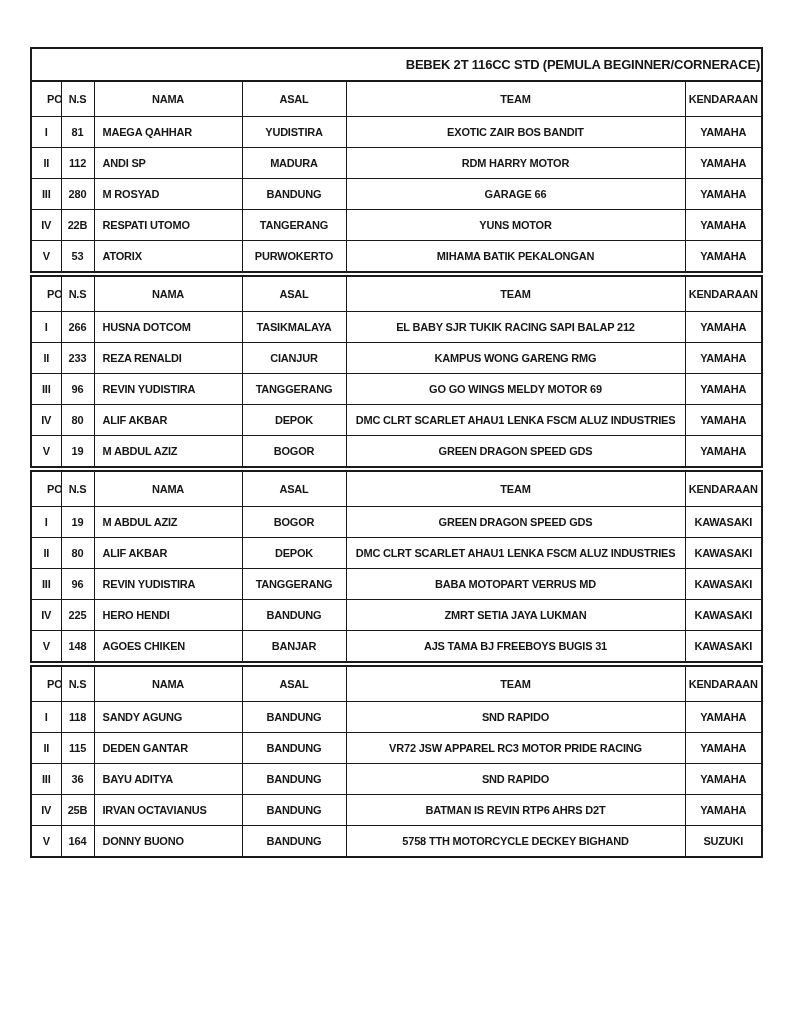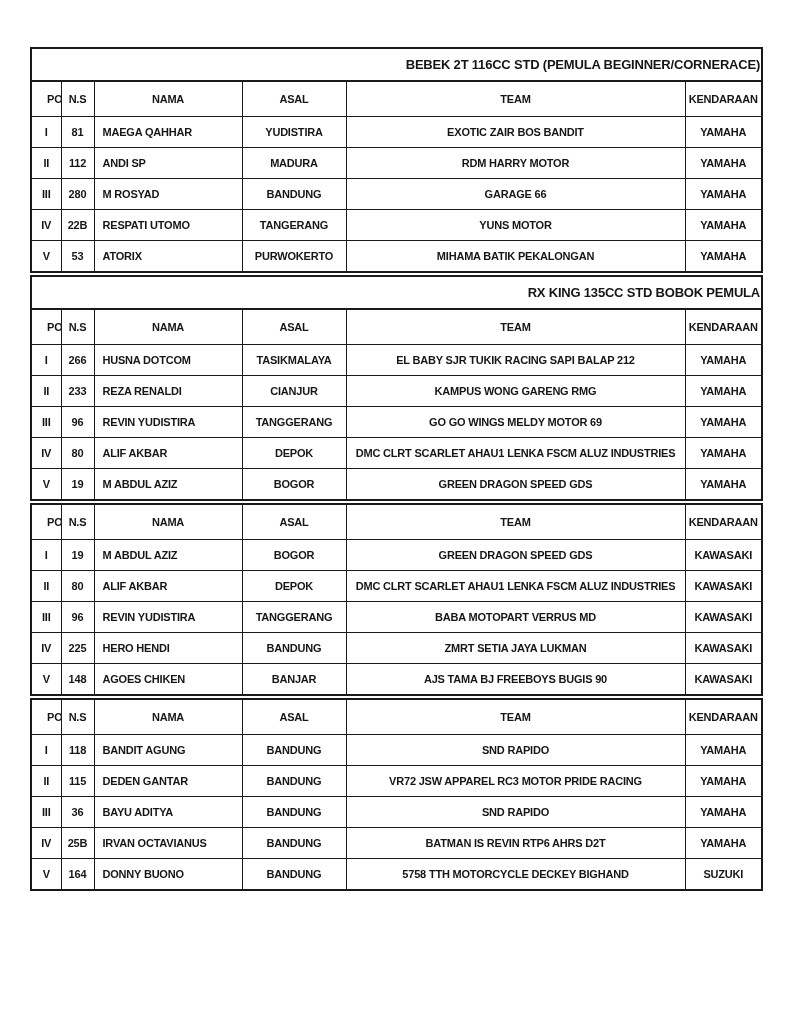--- a/index.html
+++ b/index.html
@@ -124,90 +124,20 @@
     <td class="c-team">YUNS MOTOR</td>
     <td class="c-kendaraan">YAMAHA</td>
   </tr>
 
   <tr class="data-row">
     <td class="c-pos">V</td>
     <td class="c-ns">53</td>
     <td class="c-nama">ATORIX</td>
     <td class="c-asal">PURWOKERTO</td>
     <td class="c-team">MIHAMA BATIK PEKALONGAN</td>
-    <td class="c-kendaraan">YAMAHA</td>
-  </tr>
-</tbody>
-  </table>
-
-  <table class="race-table">
-    <colgroup>
-      <col style="width:30px">
-          <col style="width:33px">
-          <col style="width:148px">
-      <col style="width:104px">
-          <col style="width:339px">
-          <col style="width:77px">
-    </colgroup>
-    <thead>
-      <tr>
-        <th colspan="6" class="title-cell">RX KING 135CC STD BOBOK PEMULA</th>
-      </tr>
-      <tr class="head-row">
-        <th class="c-pos">POS.</th>
-        <th class="c-ns">N.S</th>
-        <th class="c-nama">NAMA</th>
-        <th class="c-asal">ASAL</th>
-        <th class="c-team">TEAM</th>
-        <th class="c-kendaraan">KENDARAAN</th>
-      </tr>
-    </thead>
-    <tbody>
-  <tr class="data-row">
-    <td class="c-pos">I</td>
-    <td class="c-ns">266</td>
-    <td class="c-nama">HUSNA DOTCOM</td>
-    <td class="c-asal">TASIKMALAYA</td>
-    <td class="c-team">EL BABY SJR TUKIK RACING SAPI BALAP 212</td>
-    <td class="c-kendaraan">YAMAHA</td>
-  </tr>
-
-  <tr class="data-row">
-    <td class="c-pos">II</td>
-    <td class="c-ns">233</td>
-    <td class="c-nama">REZA RENALDI</td>
-    <td class="c-asal">CIANJUR</td>
-    <td class="c-team">KAMPUS WONG GARENG RMG</td>
-    <td class="c-kendaraan">YAMAHA</td>
-  </tr>
-
-  <tr class="data-row">
-    <td class="c-pos">III</td>
-    <td class="c-ns">96</td>
-    <td class="c-nama">REVIN YUDISTIRA</td>
-    <td class="c-asal">TANGGERANG</td>
-    <td class="c-team">GO GO WINGS MELDY MOTOR 69</td>
-    <td class="c-kendaraan">YAMAHA</td>
-  </tr>
-
-  <tr class="data-row">
-    <td class="c-pos">IV</td>
-    <td class="c-ns">80</td>
-    <td class="c-nama">ALIF AKBAR</td>
-    <td class="c-asal">DEPOK</td>
-    <td class="c-team">DMC CLRT SCARLET AHAU1 LENKA FSCM ALUZ INDUSTRIES</td>
-    <td class="c-kendaraan">YAMAHA</td>
-  </tr>
-
-  <tr class="data-row">
-    <td class="c-pos">V</td>
-    <td class="c-ns">19</td>
-    <td class="c-nama">M ABDUL AZIZ</td>
-    <td class="c-asal">BOGOR</td>
-    <td class="c-team">GREEN DRAGON SPEED GDS</td>
     <td class="c-kendaraan">YAMAHA</td>
   </tr>
 </tbody>
   </table>
 
   <table class="race-table">
     <colgroup>
       <col style="width:30px">
           <col style="width:33px">
           <col style="width:148px">
@@ -221,61 +151,61 @@
         <th class="c-ns">N.S</th>
         <th class="c-nama">NAMA</th>
         <th class="c-asal">ASAL</th>
         <th class="c-team">TEAM</th>
         <th class="c-kendaraan">KENDARAAN</th>
       </tr>
     </thead>
     <tbody>
   <tr class="data-row">
     <td class="c-pos">I</td>
+    <td class="c-ns">266</td>
+    <td class="c-nama">HUSNA DOTCOM</td>
+    <td class="c-asal">TASIKMALAYA</td>
+    <td class="c-team">EL BABY SJR TUKIK RACING SAPI BALAP 212</td>
+    <td class="c-kendaraan">YAMAHA</td>
+  </tr>
+
+  <tr class="data-row">
+    <td class="c-pos">II</td>
+    <td class="c-ns">233</td>
+    <td class="c-nama">REZA RENALDI</td>
+    <td class="c-asal">CIANJUR</td>
+    <td class="c-team">KAMPUS WONG GARENG RMG</td>
+    <td class="c-kendaraan">YAMAHA</td>
+  </tr>
+
+  <tr class="data-row">
+    <td class="c-pos">III</td>
+    <td class="c-ns">96</td>
+    <td class="c-nama">REVIN YUDISTIRA</td>
+    <td class="c-asal">TANGGERANG</td>
+    <td class="c-team">GO GO WINGS MELDY MOTOR 69</td>
+    <td class="c-kendaraan">YAMAHA</td>
+  </tr>
+
+  <tr class="data-row">
+    <td class="c-pos">IV</td>
+    <td class="c-ns">80</td>
+    <td class="c-nama">ALIF AKBAR</td>
+    <td class="c-asal">DEPOK</td>
+    <td class="c-team">DMC CLRT SCARLET AHAU1 LENKA FSCM ALUZ INDUSTRIES</td>
+    <td class="c-kendaraan">YAMAHA</td>
+  </tr>
+
+  <tr class="data-row">
+    <td class="c-pos">V</td>
     <td class="c-ns">19</td>
     <td class="c-nama">M ABDUL AZIZ</td>
     <td class="c-asal">BOGOR</td>
     <td class="c-team">GREEN DRAGON SPEED GDS</td>
-    <td class="c-kendaraan">KAWASAKI</td>
-  </tr>
-
-  <tr class="data-row">
-    <td class="c-pos">II</td>
-    <td class="c-ns">80</td>
-    <td class="c-nama">ALIF AKBAR</td>
-    <td class="c-asal">DEPOK</td>
-    <td class="c-team">DMC CLRT SCARLET AHAU1 LENKA FSCM ALUZ INDUSTRIES</td>
-    <td class="c-kendaraan">KAWASAKI</td>
-  </tr>
-
-  <tr class="data-row">
-    <td class="c-pos">III</td>
-    <td class="c-ns">96</td>
-    <td class="c-nama">REVIN YUDISTIRA</td>
-    <td class="c-asal">TANGGERANG</td>
-    <td class="c-team">BABA MOTOPART VERRUS MD</td>
-    <td class="c-kendaraan">KAWASAKI</td>
-  </tr>
-
-  <tr class="data-row">
-    <td class="c-pos">IV</td>
-    <td class="c-ns">225</td>
-    <td class="c-nama">HERO HENDI</td>
-    <td class="c-asal">BANDUNG</td>
-    <td class="c-team">ZMRT SETIA JAYA LUKMAN</td>
-    <td class="c-kendaraan">KAWASAKI</td>
-  </tr>
-
-  <tr class="data-row">
-    <td class="c-pos">V</td>
-    <td class="c-ns">148</td>
-    <td class="c-nama">AGOES CHIKEN</td>
-    <td class="c-asal">BANJAR</td>
-    <td class="c-team">AJS TAMA BJ FREEBOYS BUGIS 90</td>
-    <td class="c-kendaraan">KAWASAKI</td>
+    <td class="c-kendaraan">YAMAHA</td>
   </tr>
 </tbody>
   </table>
 
   <table class="race-table">
     <colgroup>
       <col style="width:30px">
           <col style="width:33px">
           <col style="width:148px">
       <col style="width:104px">
@@ -288,22 +218,89 @@
         <th class="c-ns">N.S</th>
         <th class="c-nama">NAMA</th>
         <th class="c-asal">ASAL</th>
         <th class="c-team">TEAM</th>
         <th class="c-kendaraan">KENDARAAN</th>
       </tr>
     </thead>
     <tbody>
   <tr class="data-row">
     <td class="c-pos">I</td>
+    <td class="c-ns">19</td>
+    <td class="c-nama">M ABDUL AZIZ</td>
+    <td class="c-asal">BOGOR</td>
+    <td class="c-team">GREEN DRAGON SPEED GDS</td>
+    <td class="c-kendaraan">KAWASAKI</td>
+  </tr>
+
+  <tr class="data-row">
+    <td class="c-pos">II</td>
+    <td class="c-ns">80</td>
+    <td class="c-nama">ALIF AKBAR</td>
+    <td class="c-asal">DEPOK</td>
+    <td class="c-team">DMC CLRT SCARLET AHAU1 LENKA FSCM ALUZ INDUSTRIES</td>
+    <td class="c-kendaraan">KAWASAKI</td>
+  </tr>
+
+  <tr class="data-row">
+    <td class="c-pos">III</td>
+    <td class="c-ns">96</td>
+    <td class="c-nama">REVIN YUDISTIRA</td>
+    <td class="c-asal">TANGGERANG</td>
+    <td class="c-team">BABA MOTOPART VERRUS MD</td>
+    <td class="c-kendaraan">KAWASAKI</td>
+  </tr>
+
+  <tr class="data-row">
+    <td class="c-pos">IV</td>
+    <td class="c-ns">225</td>
+    <td class="c-nama">HERO HENDI</td>
+    <td class="c-asal">BANDUNG</td>
+    <td class="c-team">ZMRT SETIA JAYA LUKMAN</td>
+    <td class="c-kendaraan">KAWASAKI</td>
+  </tr>
+
+  <tr class="data-row">
+    <td class="c-pos">V</td>
+    <td class="c-ns">148</td>
+    <td class="c-nama">AGOES CHIKEN</td>
+    <td class="c-asal">BANJAR</td>
+    <td class="c-team">AJS TAMA BJ FREEBOYS BUGIS 31</td>
+    <td class="c-kendaraan">KAWASAKI</td>
+  </tr>
+</tbody>
+  </table>
+
+  <table class="race-table">
+    <colgroup>
+      <col style="width:30px">
+          <col style="width:33px">
+          <col style="width:148px">
+      <col style="width:104px">
+          <col style="width:339px">
+          <col style="width:77px">
+    </colgroup>
+    <thead>
+      <tr class="head-row">
+        <th class="c-pos">POS.</th>
+        <th class="c-ns">N.S</th>
+        <th class="c-nama">NAMA</th>
+        <th class="c-asal">ASAL</th>
+        <th class="c-team">TEAM</th>
+        <th class="c-kendaraan">KENDARAAN</th>
+      </tr>
+    </thead>
+    <tbody>
+  <tr class="data-row">
+    <td class="c-pos">I</td>
     <td class="c-ns">118</td>
-    <td class="c-nama">BANDIT AGUNG</td>
+    <td class="c-nama">SANDY AGUNG</td>
     <td class="c-asal">BANDUNG</td>
     <td class="c-team">SND RAPIDO</td>
     <td class="c-kendaraan">YAMAHA</td>
   </tr>
 
   <tr class="data-row">
     <td class="c-pos">II</td>
     <td class="c-ns">115</td>
     <td class="c-nama">DEDEN GANTAR</td>
     <td class="c-asal">BANDUNG</td>

